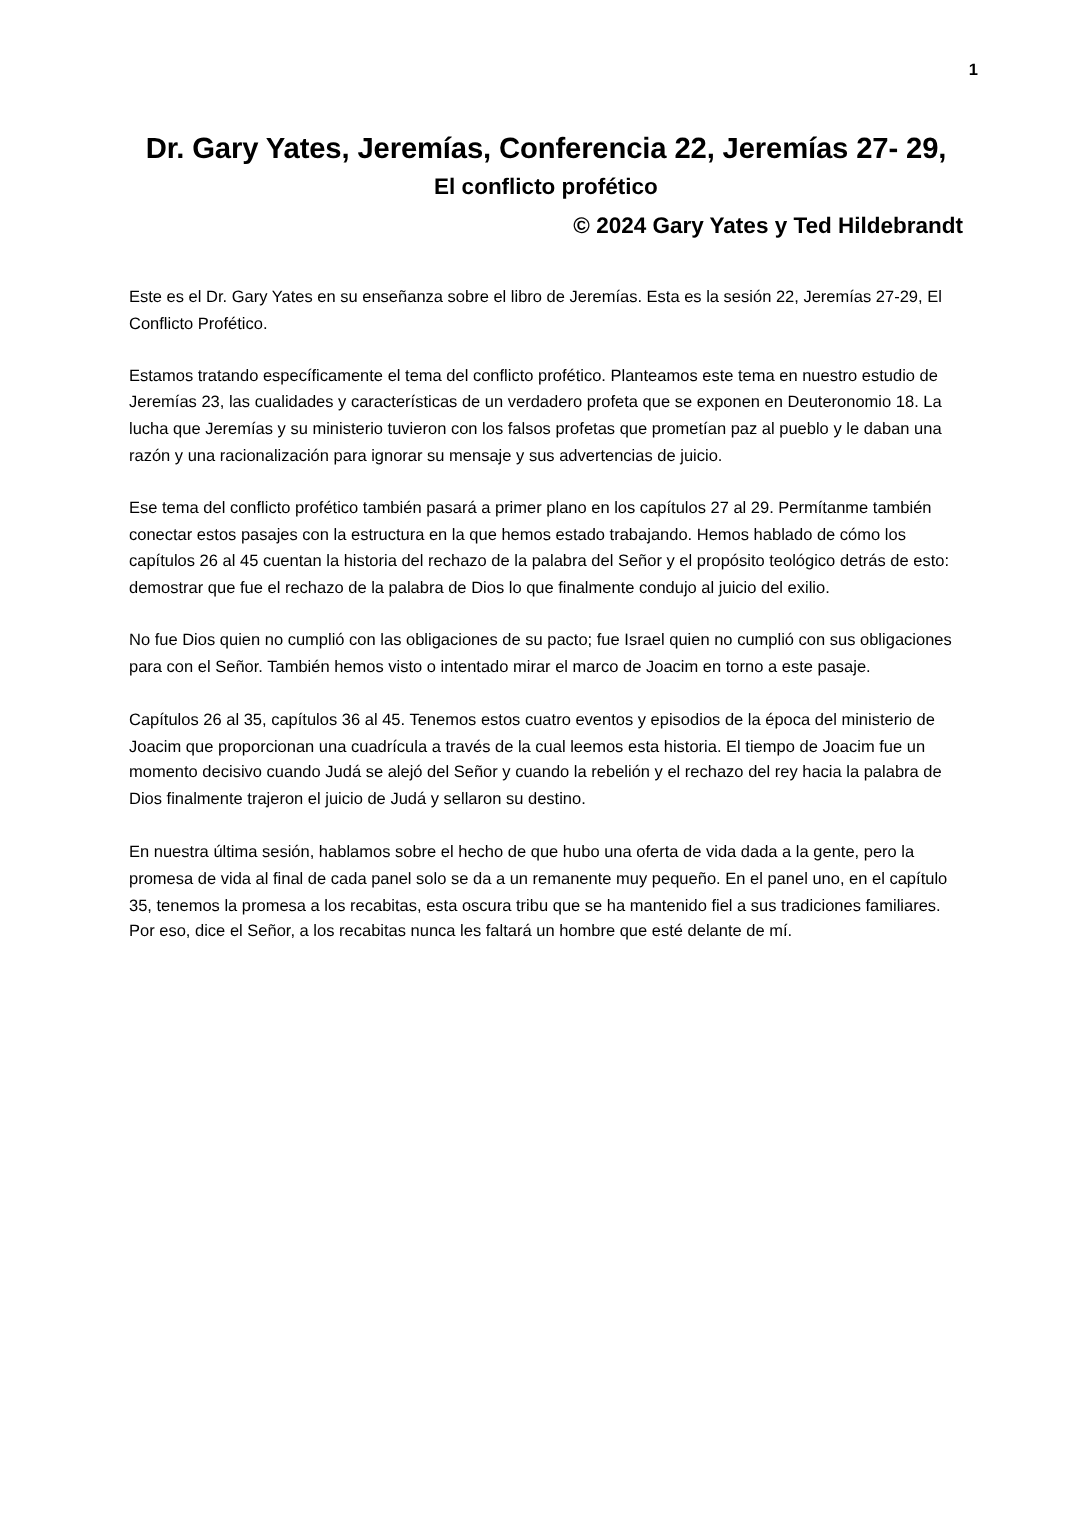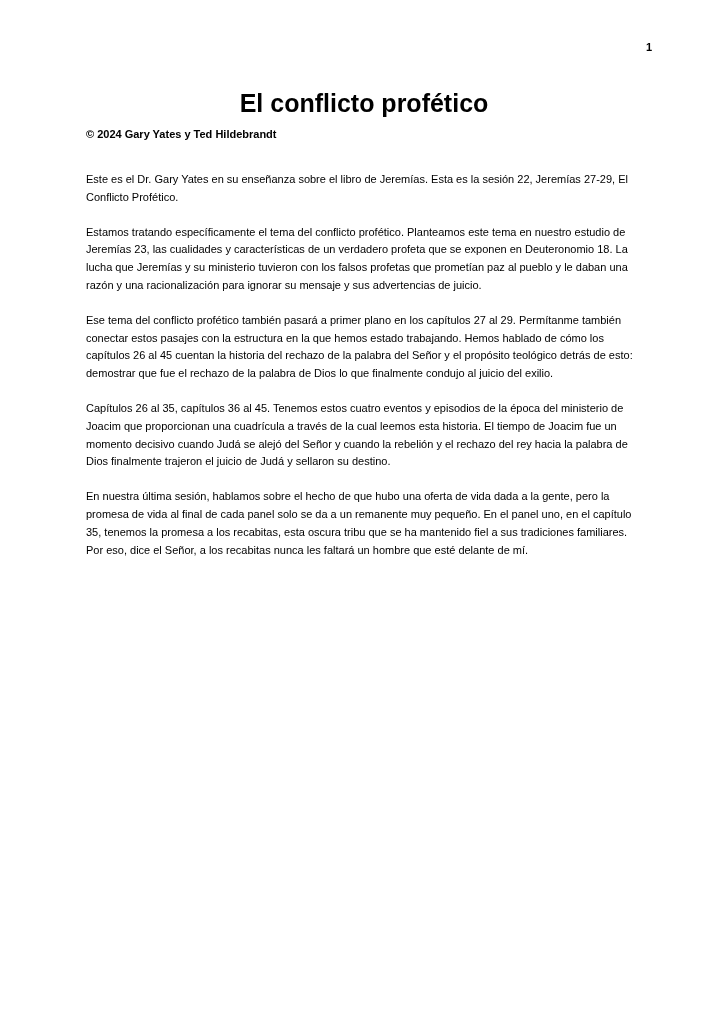--- a/index.html
+++ b/index.html
@@ -35,30 +35,30 @@
   }
   .doc-title {
     font-size: 19.5px;
     font-weight: bold;
     text-align: center;
     line-height: 1.42;
     margin: 0;
     letter-spacing: -0.1px;
   }
   .doc-subtitle {
-    font-size: 25px;
+    font-size: 15px;
     font-weight: bold;
     text-align: center;
     line-height: 1.42;
     margin: 0;
   }
   .copyright {
-    font-size: 11px;
+    font-size: 15px;
     font-weight: bold;
-    text-align: left;
+    text-align: right;
     margin: 5px 0 0 0;
     line-height: 1.4;
   }
   .body-block {
     font-size: 11px;
     line-height: 1.62;
     text-align: left;
     margin: 0;
   }
   .body-block + .body-block {
@@ -70,25 +70,30 @@
 </style>
 </head>
 <body>
 
 <div class="page">
 
   <div class="page-number">1</div>
 
   <div class="content">
 
+    <h1 class="doc-title">
+      <span>Dr. Gary Yates, Jeremías, Conferencia 22, Jeremías 27-</span>
+      <span>29,</span>
+    </h1>
 
     <div class="doc-subtitle">El conflicto profético</div>
 
     <div class="copyright">© 2024 Gary Yates y Ted Hildebrandt</div>
 
     <p class="body-block first-block">Este es el Dr. Gary Yates en su enseñanza sobre el libro de Jeremías. Esta es la sesión 22, Jeremías 27-29, El Conflicto Profético.</p>
     <p class="body-block">Estamos tratando específicamente el tema del conflicto profético. Planteamos este tema en nuestro estudio de Jeremías 23, las cualidades y características de un verdadero profeta que se exponen en Deuteronomio 18. La lucha que Jeremías y su ministerio tuvieron con los falsos profetas que prometían paz al pueblo y le daban una razón y una racionalización para ignorar su mensaje y sus advertencias de juicio.</p>
     <p class="body-block">Ese tema del conflicto profético también pasará a primer plano en los capítulos 27 al 29. Permítanme también conectar estos pasajes con la estructura en la que hemos estado trabajando. Hemos hablado de cómo los capítulos 26 al 45 cuentan la historia del rechazo de la palabra del Señor y el propósito teológico detrás de esto: demostrar que fue el rechazo de la palabra de Dios lo que finalmente condujo al juicio del exilio.</p>
+    <p class="body-block">No fue Dios quien no cumplió con las obligaciones de su pacto; fue Israel quien no cumplió con sus obligaciones para con el Señor. También hemos visto o intentado mirar el marco de Joacim en torno a este pasaje.</p>
     <p class="body-block">Capítulos 26 al 35, capítulos 36 al 45. Tenemos estos cuatro eventos y episodios de la época del ministerio de Joacim que proporcionan una cuadrícula a través de la cual leemos esta historia. El tiempo de Joacim fue un momento decisivo cuando Judá se alejó del Señor y cuando la rebelión y el rechazo del rey hacia la palabra de Dios finalmente trajeron el juicio de Judá y sellaron su destino.</p>
     <p class="body-block">En nuestra última sesión, hablamos sobre el hecho de que hubo una oferta de vida dada a la gente, pero la promesa de vida al final de cada panel solo se da a un remanente muy pequeño. En el panel uno, en el capítulo 35, tenemos la promesa a los recabitas, esta oscura tribu que se ha mantenido fiel a sus tradiciones familiares. Por eso, dice el Señor, a los recabitas nunca les faltará un hombre que esté delante de mí.</p>
 
   </div>
 </div>
 
 </body></html>

